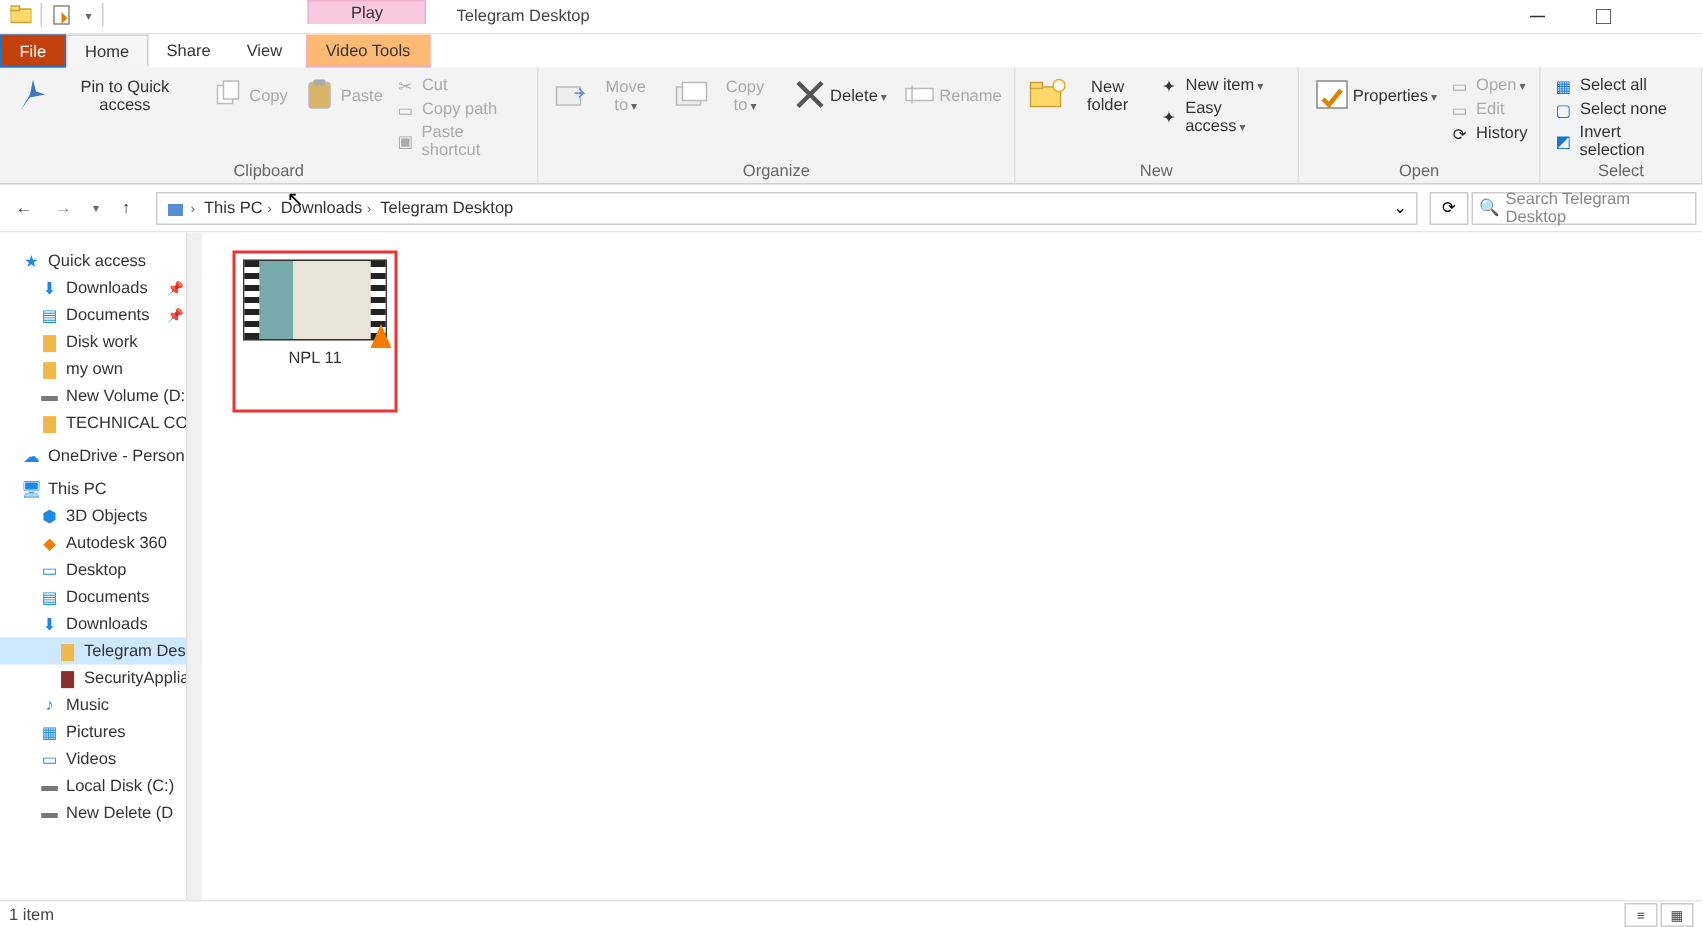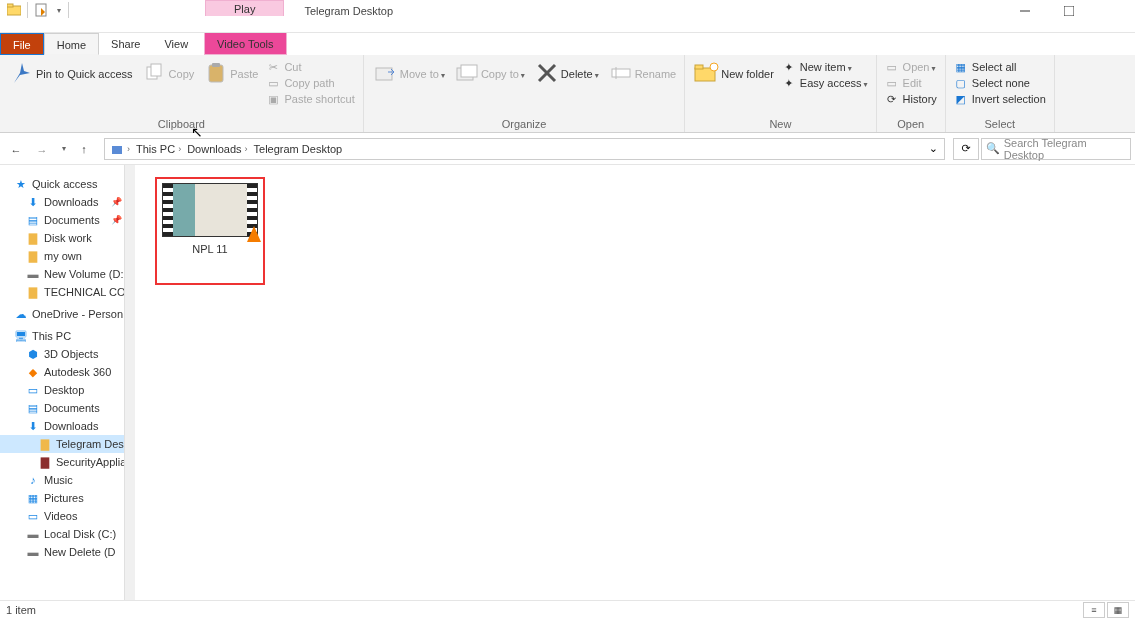--- a/index.html
+++ b/index.html
@@ -1,33 +1,33 @@
 <!DOCTYPE html>
 <html><head>
 <meta charset="utf-8">
 <style>
 * { margin: 0; padding: 0; box-sizing: border-box; font-family: "Segoe UI", Tahoma, sans-serif; font-size: 11px; }
 body { background: #fff; width: 1135px; height: 618px; overflow: hidden; position: relative; }
 
 
-.titlebar { display: flex; align-items: flex-start; height: 33px; background: #fff; border-bottom: 1px solid #e5e5e5; }
+.titlebar { display: flex; align-items: flex-start; height: 23px; background: #fff; border-bottom: 1px solid #e5e5e5; }
 .titlebar-left { display: flex; align-items: center; padding-left: 4px; }
 .qa-icon { width: 16px; height: 16px; margin: 2px 2px 0 2px; display:inline-flex; align-items:center; justify-content:center;}
 .qa-sep { width:1px; height:16px; background:#d0d0d0; margin:2px 3px 0 3px;}
 .play-pill { background: #f9c9e0; color:#333; padding: 0 28px; height:16px; line-height:16px; margin-left:133px; border:1px solid #f0b0d0; border-bottom:none; font-size:11px; }
 .title-text { padding-left: 20px; color:#444; line-height:23px; }
 .win-controls { margin-left:auto; display:flex; }
 .win-btn { width:44px; height:22px; display:flex; align-items:center; justify-content:center; color:#333; }
 
 
 .tabs { display:flex; align-items:center; height:22px; background:#fff; }
 .tab { padding:0 12px; height:22px; line-height:22px; color:#333; }
 .tab.file { background:#c2410c; color:#fff; border:1px solid #1976d2; }
 .tab.active { background:#f5f5f5; border:1px solid #d0d0d0; border-bottom:1px solid #f3f3f3; }
-.tab.context { background:#ec4899; border:1px solid #f0b0d0; border-top:none;text-align:center; }
+.tab.context { background:#fdba74; border:1px solid #f0b0d0; border-top:none;text-align:center; }
 
 
 .ribbon { background:#f3f3f3; border-bottom:1px solid #d0d0d0; display:flex; height:78px; }
 .group { border-right:1px solid #e0e0e0; display:flex; flex-direction:column; justify-content:space-between; padding:2px 4px 0 4px; }
 .group-body { display:flex; align-items:flex-start; flex:1; }
 .group-label { text-align:center; color:#666; font-size:11px; padding-bottom:2px; }
 .big-btn { display:flex; flex-direction:row; align-items:center; justify-content:flex-start; padding:2px 4px; color:#333; min-width:40px; text-align:center; }
 .big-btn.disabled, .small-row.disabled { color:#aaa; }
 .big-ico { width:28px; height:28px; margin-bottom:2px; display:flex; align-items:center; justify-content:center; }
 .small-col { display:flex; flex-direction:column; gap:0px; padding-top:2px; }
@@ -234,20 +234,29 @@
             <span class="small-ico">✦</span>
             <span class="drop">Easy access</span>
           </div>
       </div>
     </div>
     <div class="group-label">New</div>
   </div>
 
   <div class="group">
     <div class="group-body">
+      <div class="big-btn">
+        <span class="big-ico">
+            <svg width="24" height="22">
+              <rect x="2" y="2" width="20" height="18" fill="#fff" stroke="#888"></rect>
+              <path d="M6 14 l4 4 8-10" stroke="#e08000" fill="none" stroke-width="3"></path>
+            </svg>
+          </span>
+        <span class="drop">Properties</span>
+      </div>
       <div class="small-col">
         <div class="small-row disabled">
             <span class="small-ico">▭</span>
             <span class="drop">Open</span>
           </div>
         <div class="small-row disabled">
             <span class="small-ico">▭</span>
             <span>Edit</span>
           </div>
         <div class="small-row">

